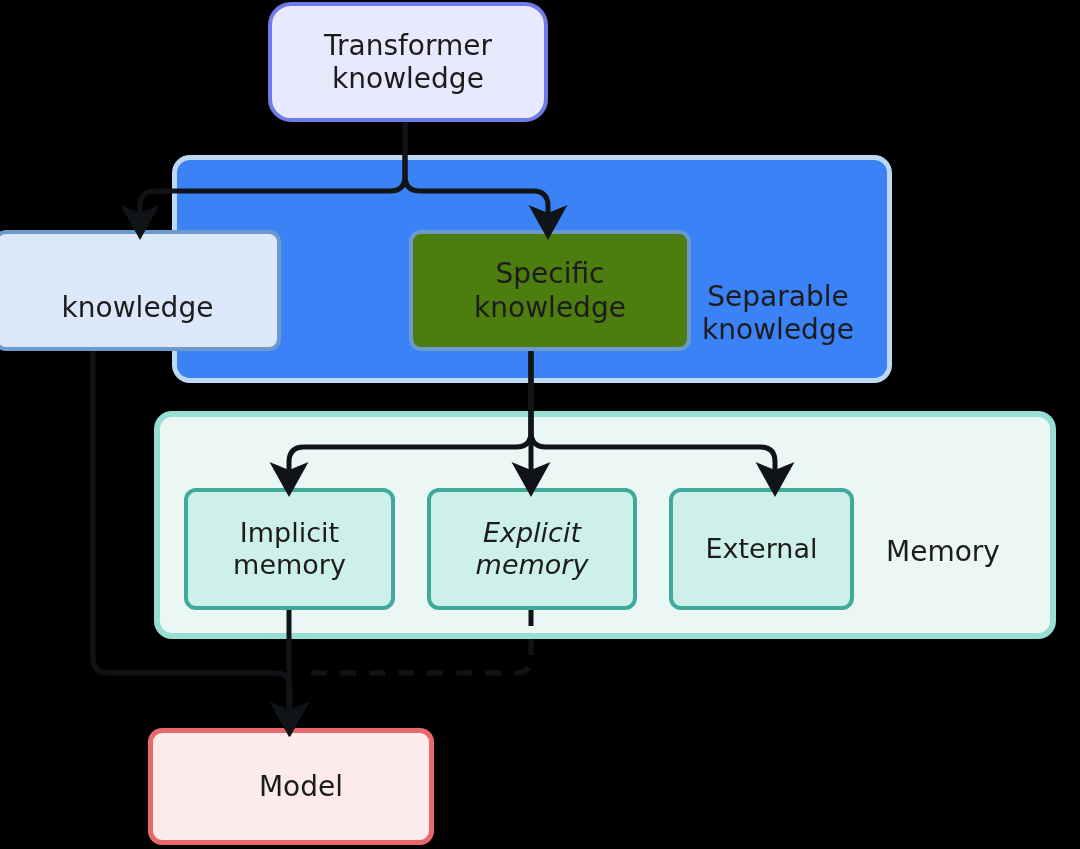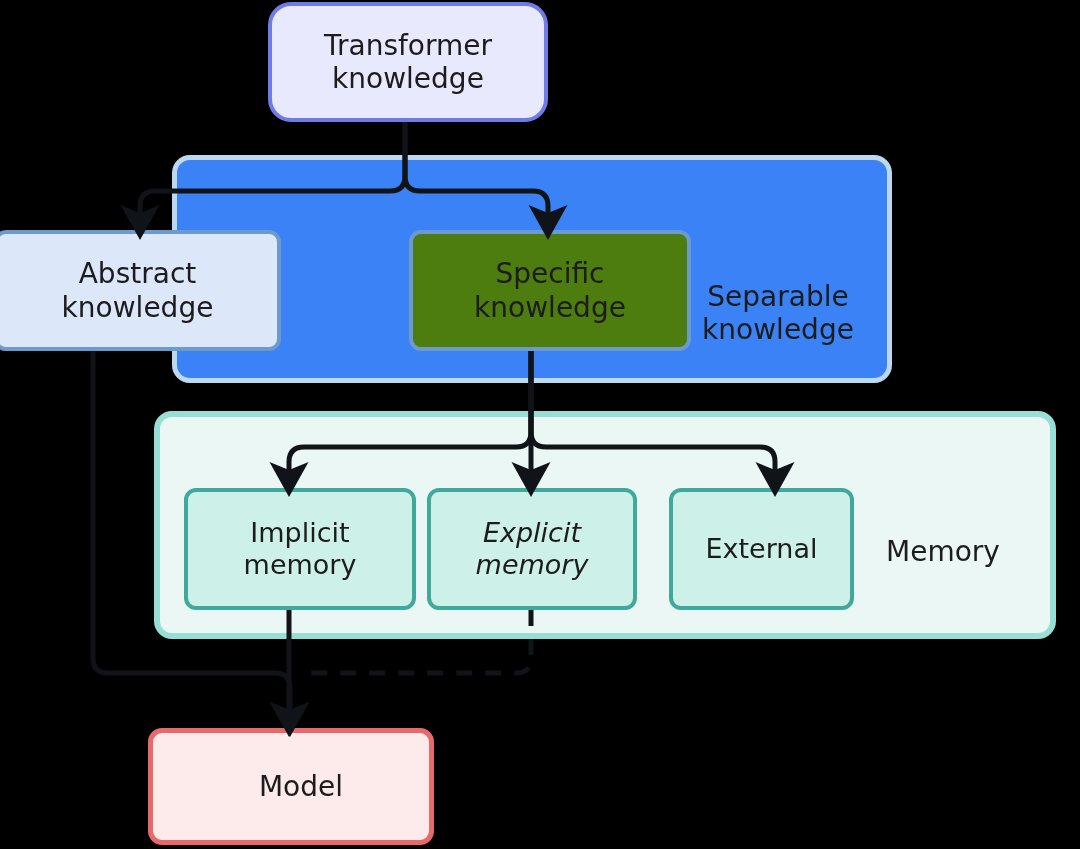--- a/index.html
+++ b/index.html
@@ -101,21 +101,21 @@
   }
 
   .memnode {
     top: 488px; height: 122px;
     background: #cdf0e8;
     border: 4px solid #3fa99b;
     border-radius: 12px;
     font-size: 27px;
     z-index: 4;
   }
-  #node-implicit-memory { left: 184px; width: 232px; }
+  #node-implicit-memory { left: 184px; width: 211px; }
   #node-explicit-memory { left: 427px; width: 210px; font-style: italic; }
   #node-external-information { left: 669px; width: 185px; }
 
   
   #node-model-parameters {
     left: 148px; top: 728px; width: 286px; height: 117px;
     background: #fdeaea;
     border: 5px solid #e8696c;
     border-radius: 14px;
     font-size: 28px;
@@ -166,21 +166,21 @@
 
   <div class="node" id="node-transformer-circuits">
     <span class="label">
       <span>Transformer</span><br>
       <span>knowledge</span>
     </span>
   </div>
 
   <div class="node" id="node-abstract-knowledge">
     <span class="label">
-      <span>Abstract</span><br>
+      <br>
       <span>knowledge</span>
     </span>
   </div>
 
   <div class="node" id="node-specific-knowledge">
     <span class="label">
       <span>Specific</span><br>
       <span>knowledge</span>
     </span>
   </div>

